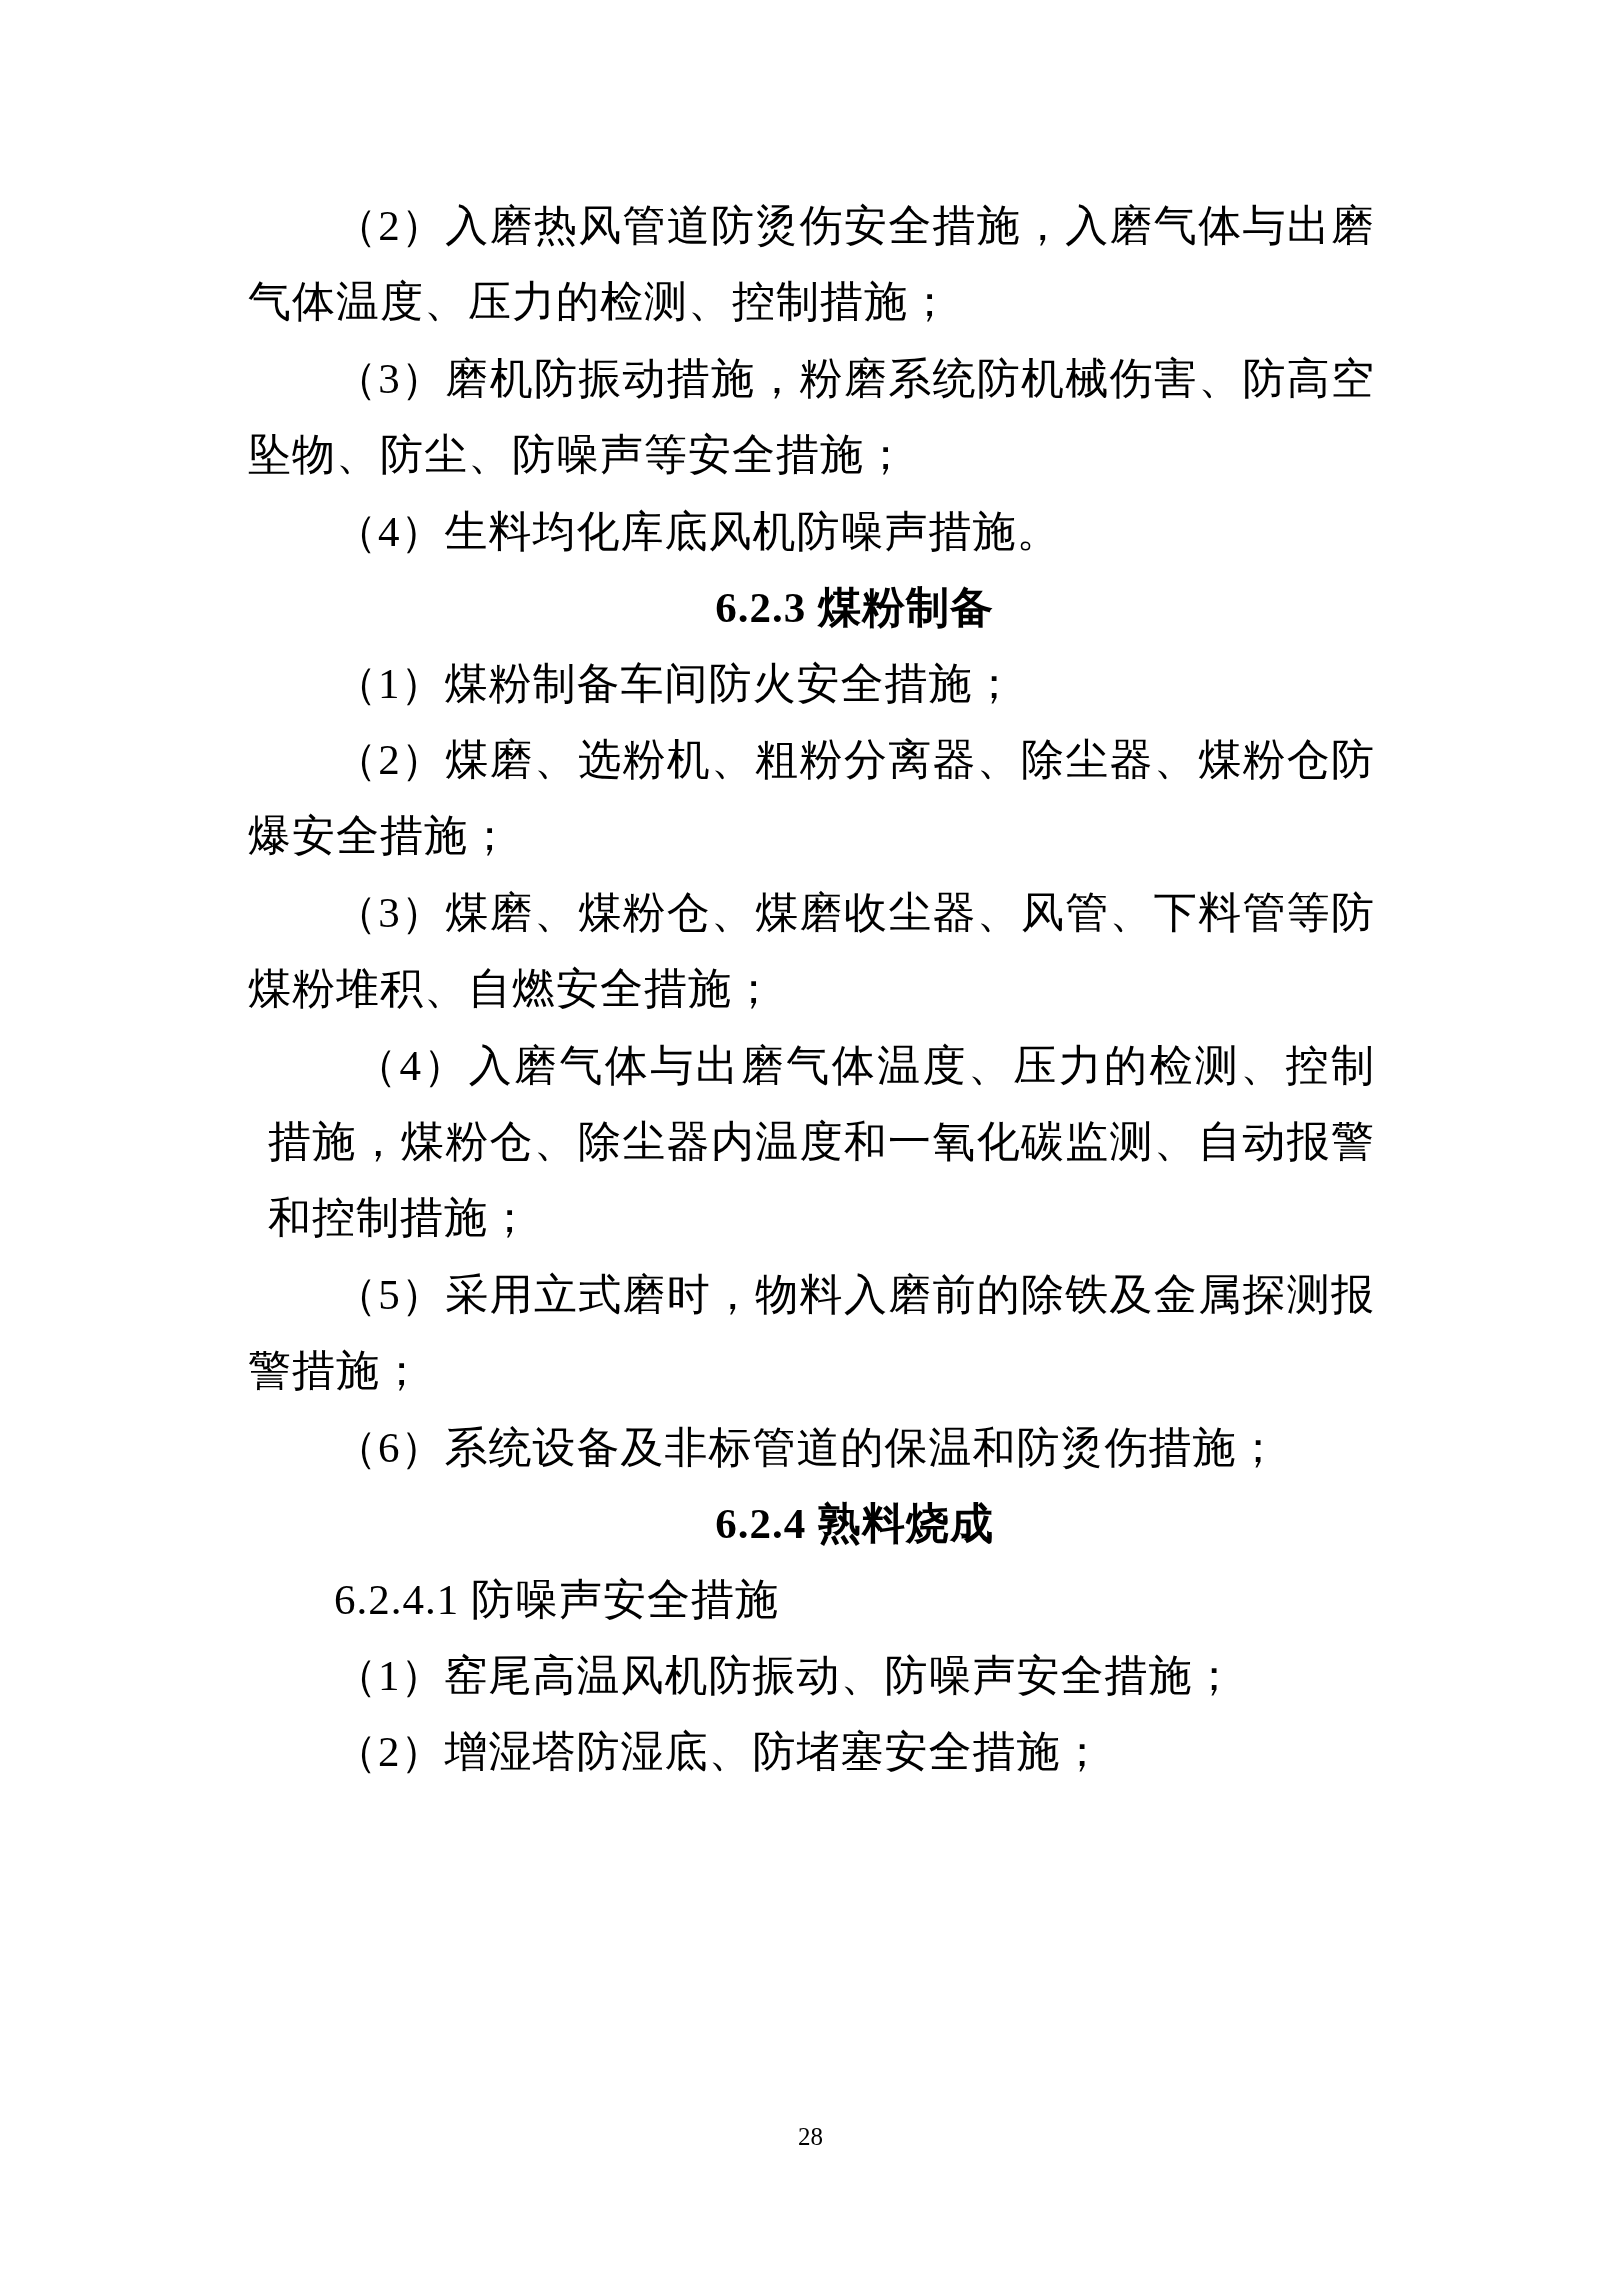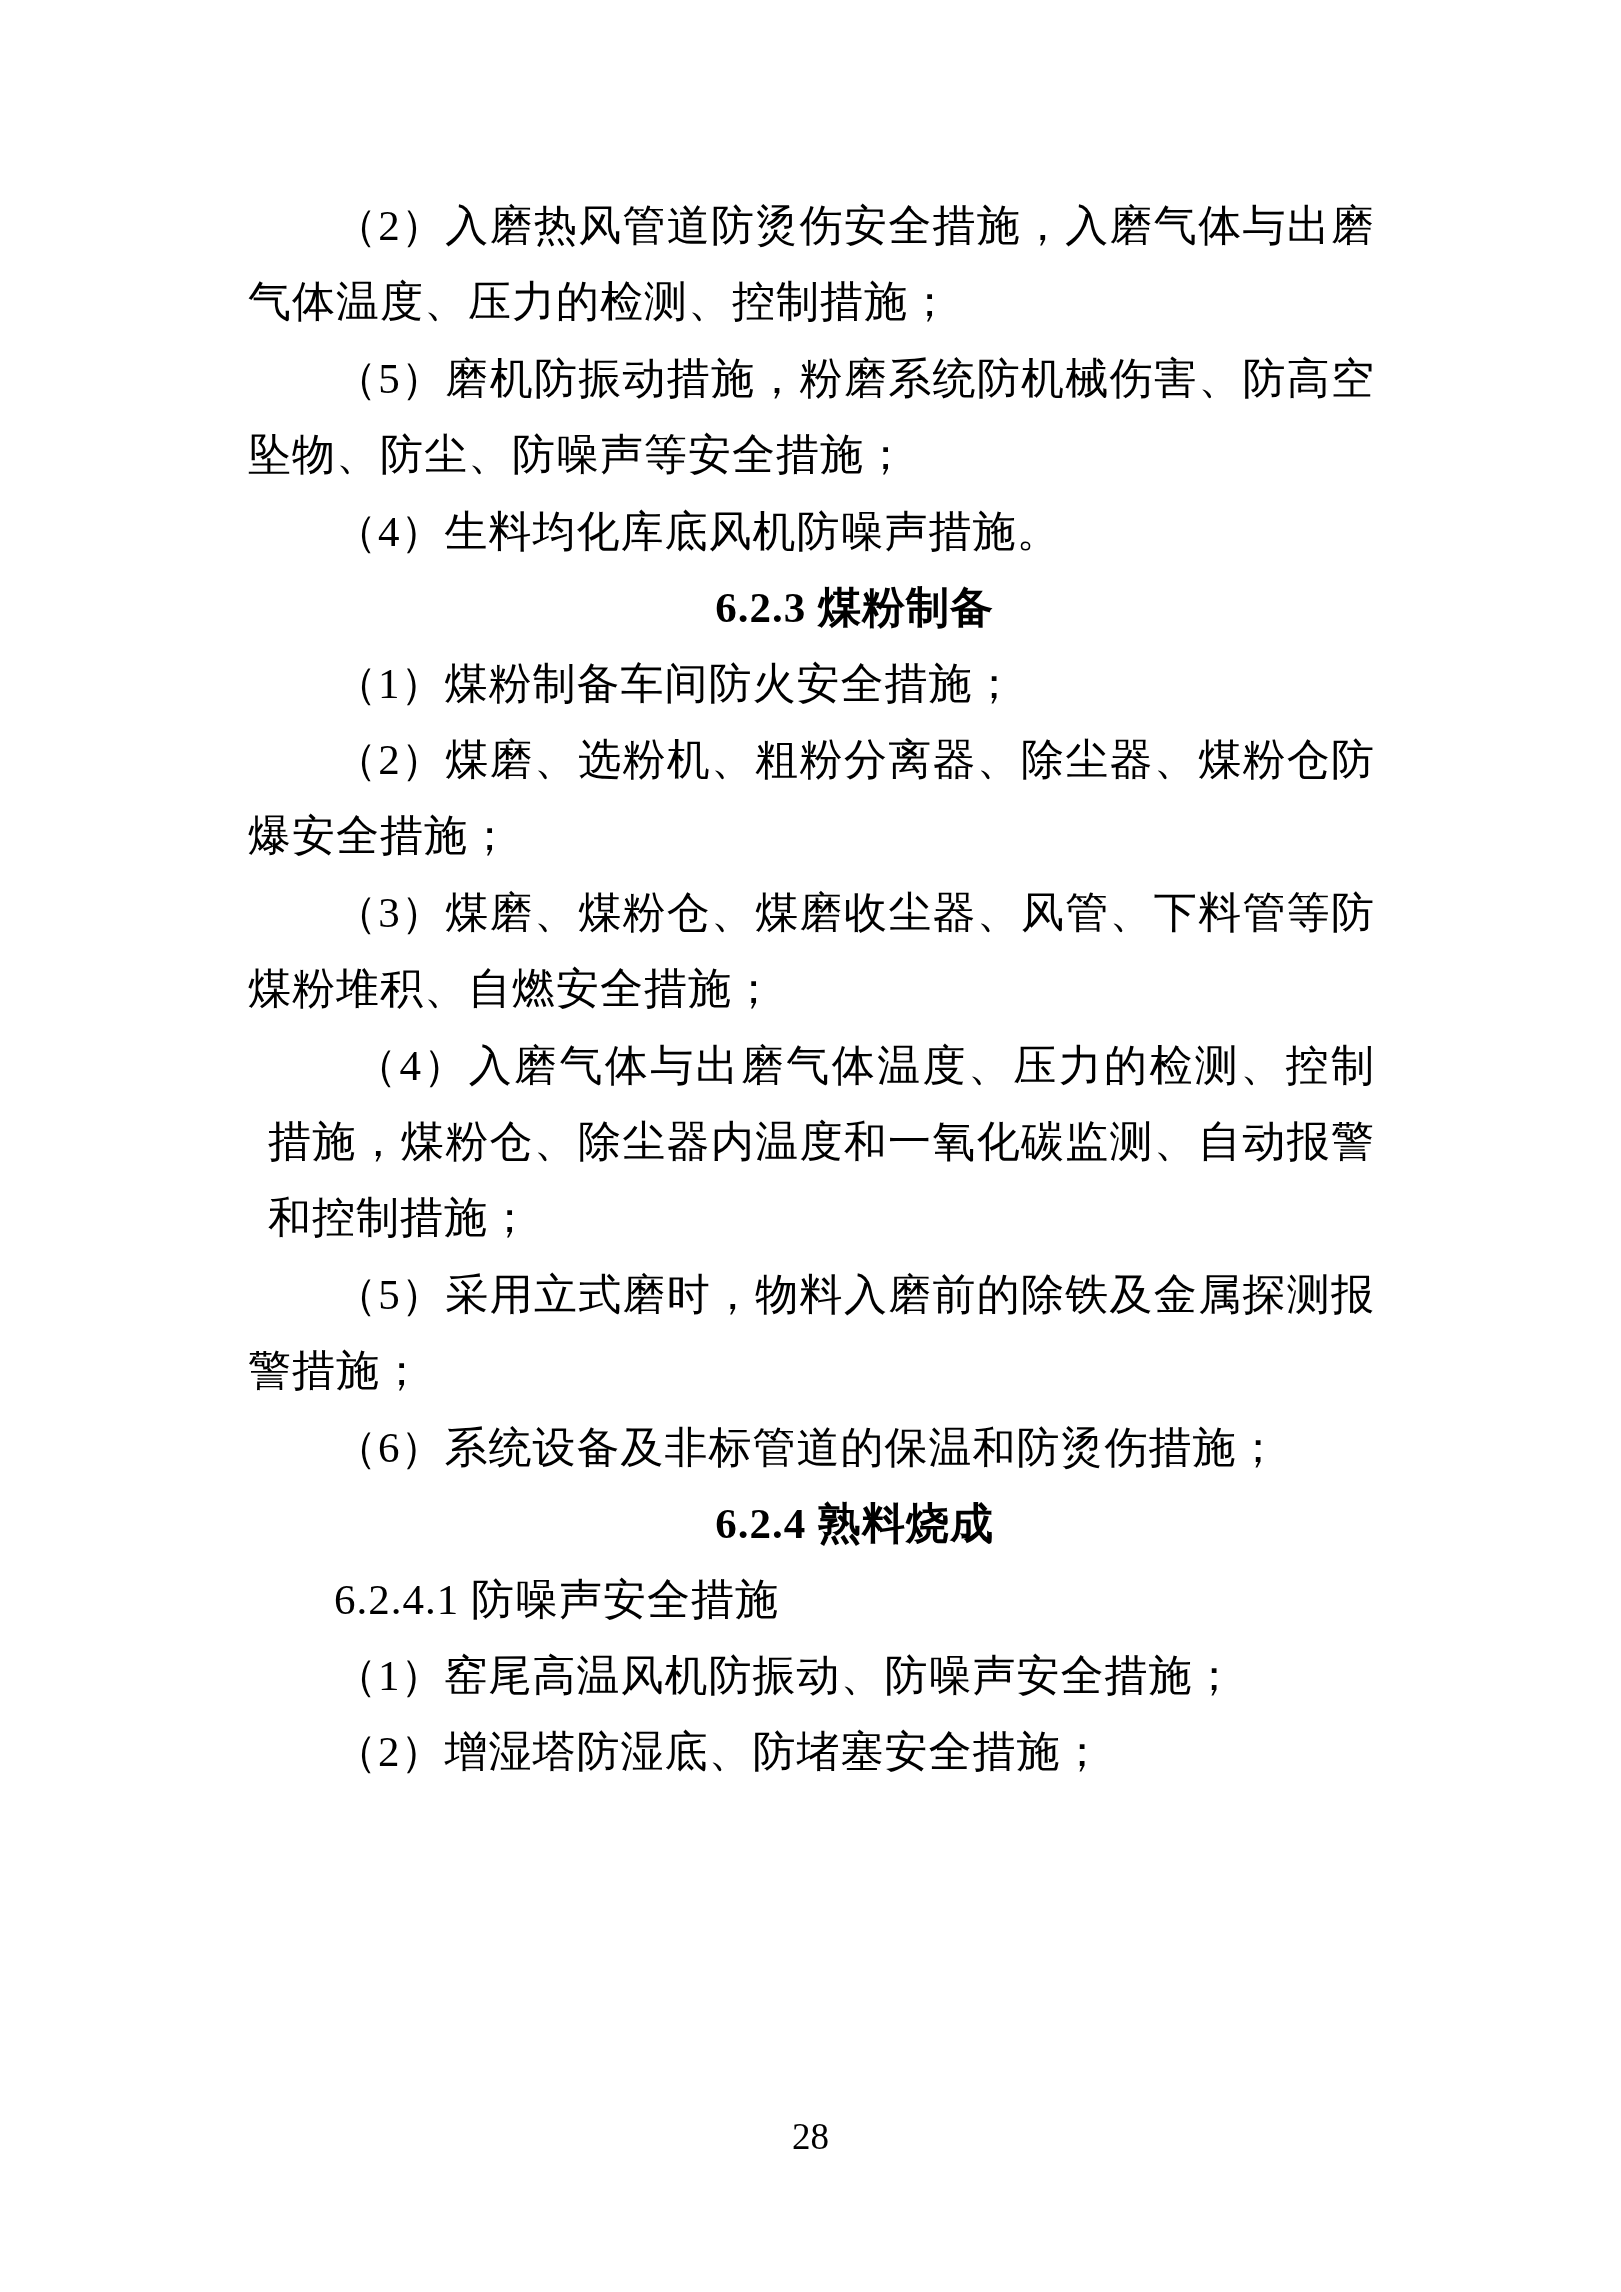--- a/index.html
+++ b/index.html
@@ -44,32 +44,32 @@
   .l2 { min-height: 153px; }
   .l3 { min-height: 229px; margin-left: 20px; }
   .footer {
     position: absolute;
     left: 0;
     top: 2115px;
     width: 1621px;
     text-align: center;
   }
   .pageno {
-    font-size: 37px;
+    font-size: 25px;
     line-height: 43px;
     color: #000000;
   }
 </style>
 </head>
 <body>
 
 <div class="page">
   <div class="doc-body">
     <p class="para l2">（2）入磨热风管道防烫伤安全措施，入磨气体与出磨气体温度、压力的检测、控制措施；</p>
-    <p class="para l2">（5）磨机防振动措施，粉磨系统防机械伤害、防高空坠物、防尘、防噪声等安全措施；</p>
+    <p class="para l2">（3）磨机防振动措施，粉磨系统防机械伤害、防高空坠物、防尘、防噪声等安全措施；</p>
     <p class="para l1">（4）生料均化库底风机防噪声措施。</p>
     <h2 class="heading l1">6.2.3 煤粉制备</h2>
     <p class="para l1">（1）煤粉制备车间防火安全措施；</p>
     <p class="para l2">（2）煤磨、选粉机、粗粉分离器、除尘器、煤粉仓防爆安全措施；</p>
     <p class="para l2">（3）煤磨、煤粉仓、煤磨收尘器、风管、下料管等防煤粉堆积、自燃安全措施；</p>
     <p class="para l3">（4）入磨气体与出磨气体温度、压力的检测、控制措施，煤粉仓、除尘器内温度和一氧化碳监测、自动报警和控制措施；</p>
     <p class="para l2">（5）采用立式磨时，物料入磨前的除铁及金属探测报警措施；</p>
     <p class="para l1">（6）系统设备及非标管道的保温和防烫伤措施；</p>
     <h2 class="heading l1">6.2.4 熟料烧成</h2>
     <p class="subheading l1">6.2.4.1 防噪声安全措施</p>

